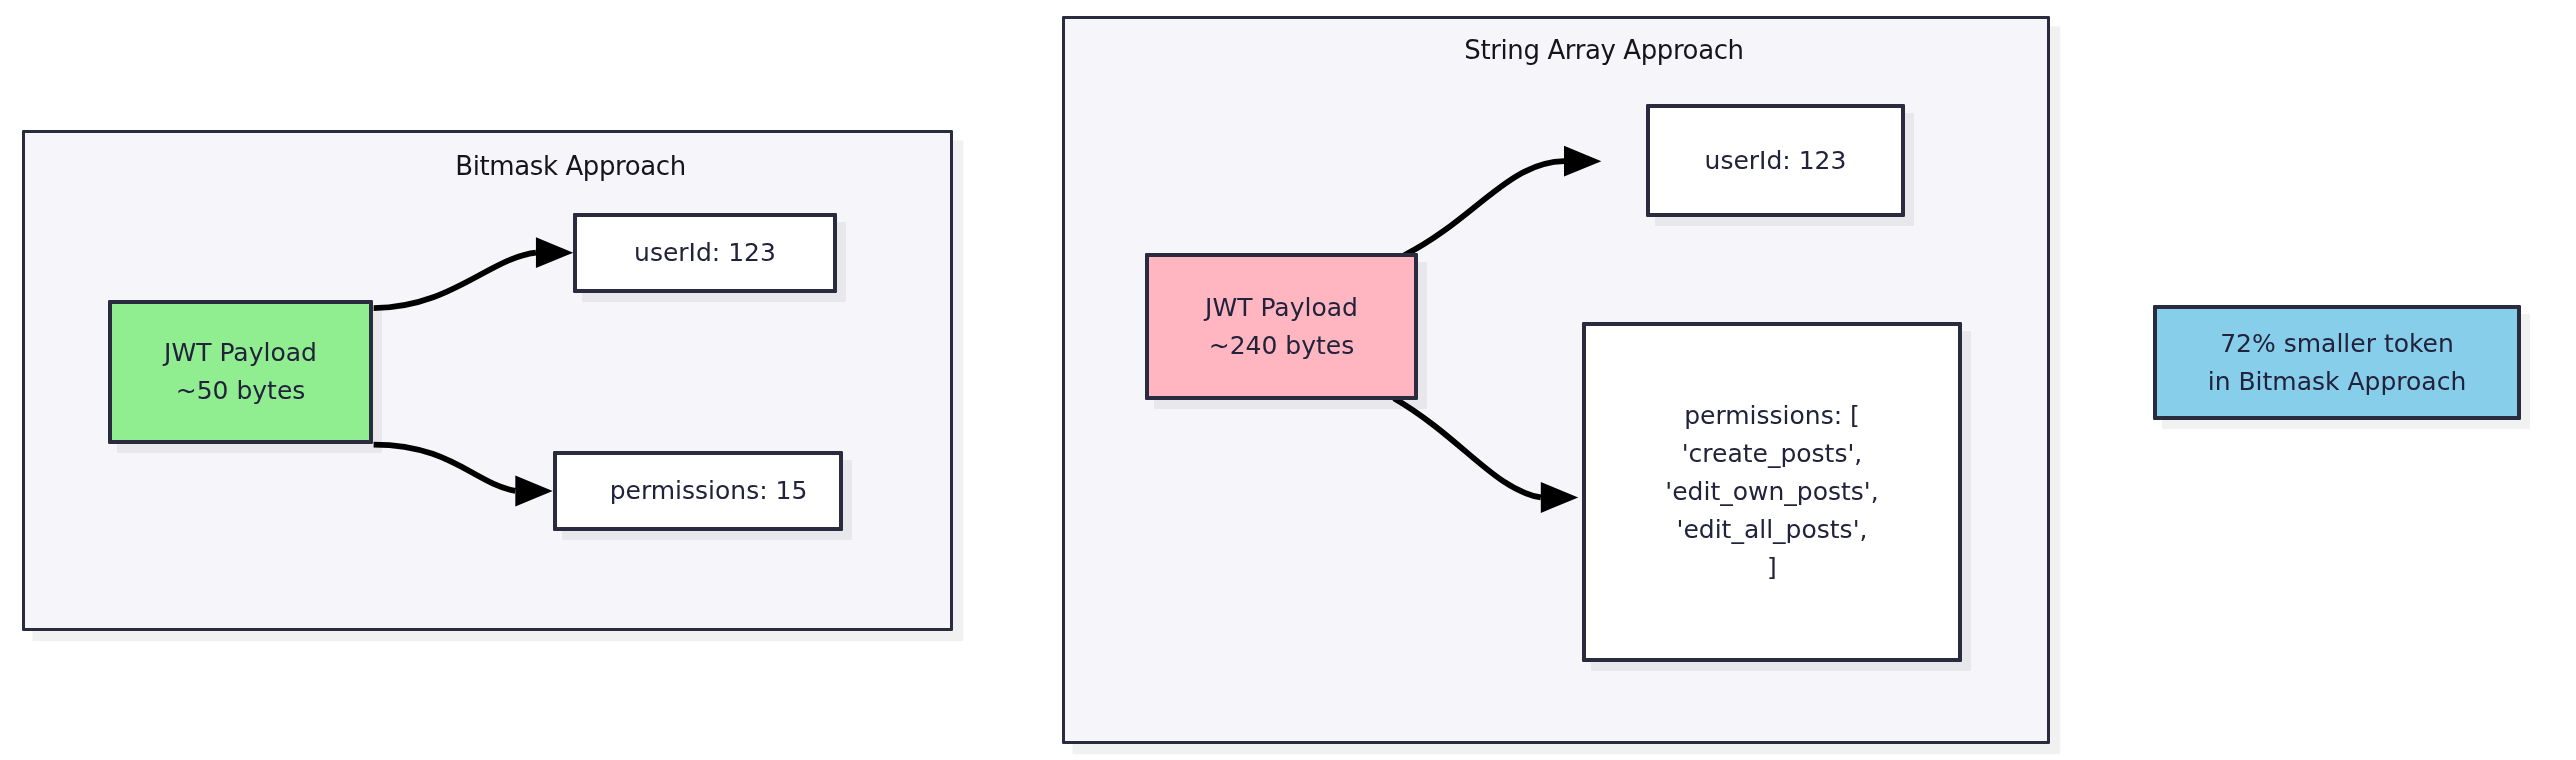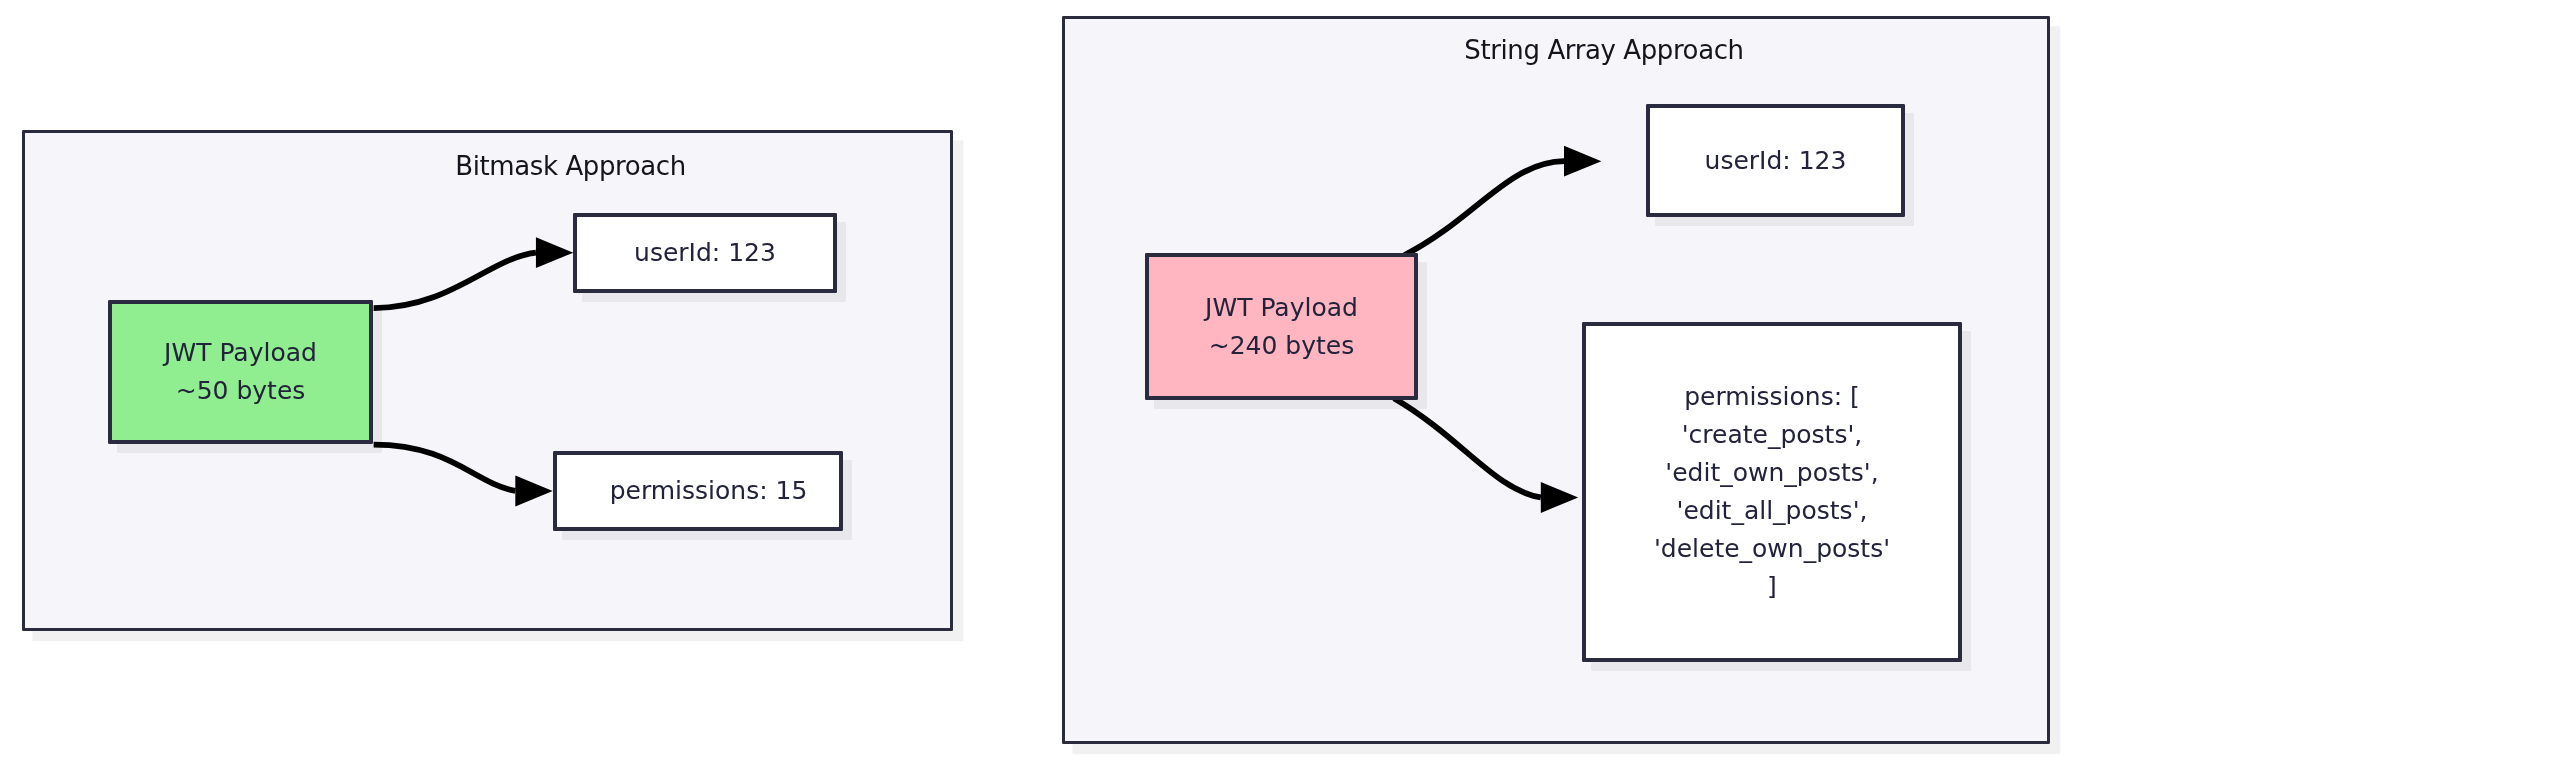--- a/index.html
+++ b/index.html
@@ -138,19 +138,22 @@
 
   <div class="node node-white" style="left:1646px; top:104px; width:259px; height:113px;">
     <span class="line">userId: 123</span>
   </div>
 
   <div class="node node-white" style="left:1582px; top:322px; width:380px; height:340px;">
     <span class="line">permissions: [</span>
     <span class="line">'create_posts',</span>
     <span class="line">'edit_own_posts',</span>
     <span class="line">'edit_all_posts',</span>
-    <span class="line">'delete_own_posts'</span>
     <span class="line">]</span>
   </div>
 
+  <div class="node node-blue" style="left:2153px; top:305px; width:368px; height:115px;">
+    <span class="line">72% smaller token</span>
+    <span class="line">in Bitmask Approach</span>
+  </div>
 
 </div>
 
 
 </body></html>

